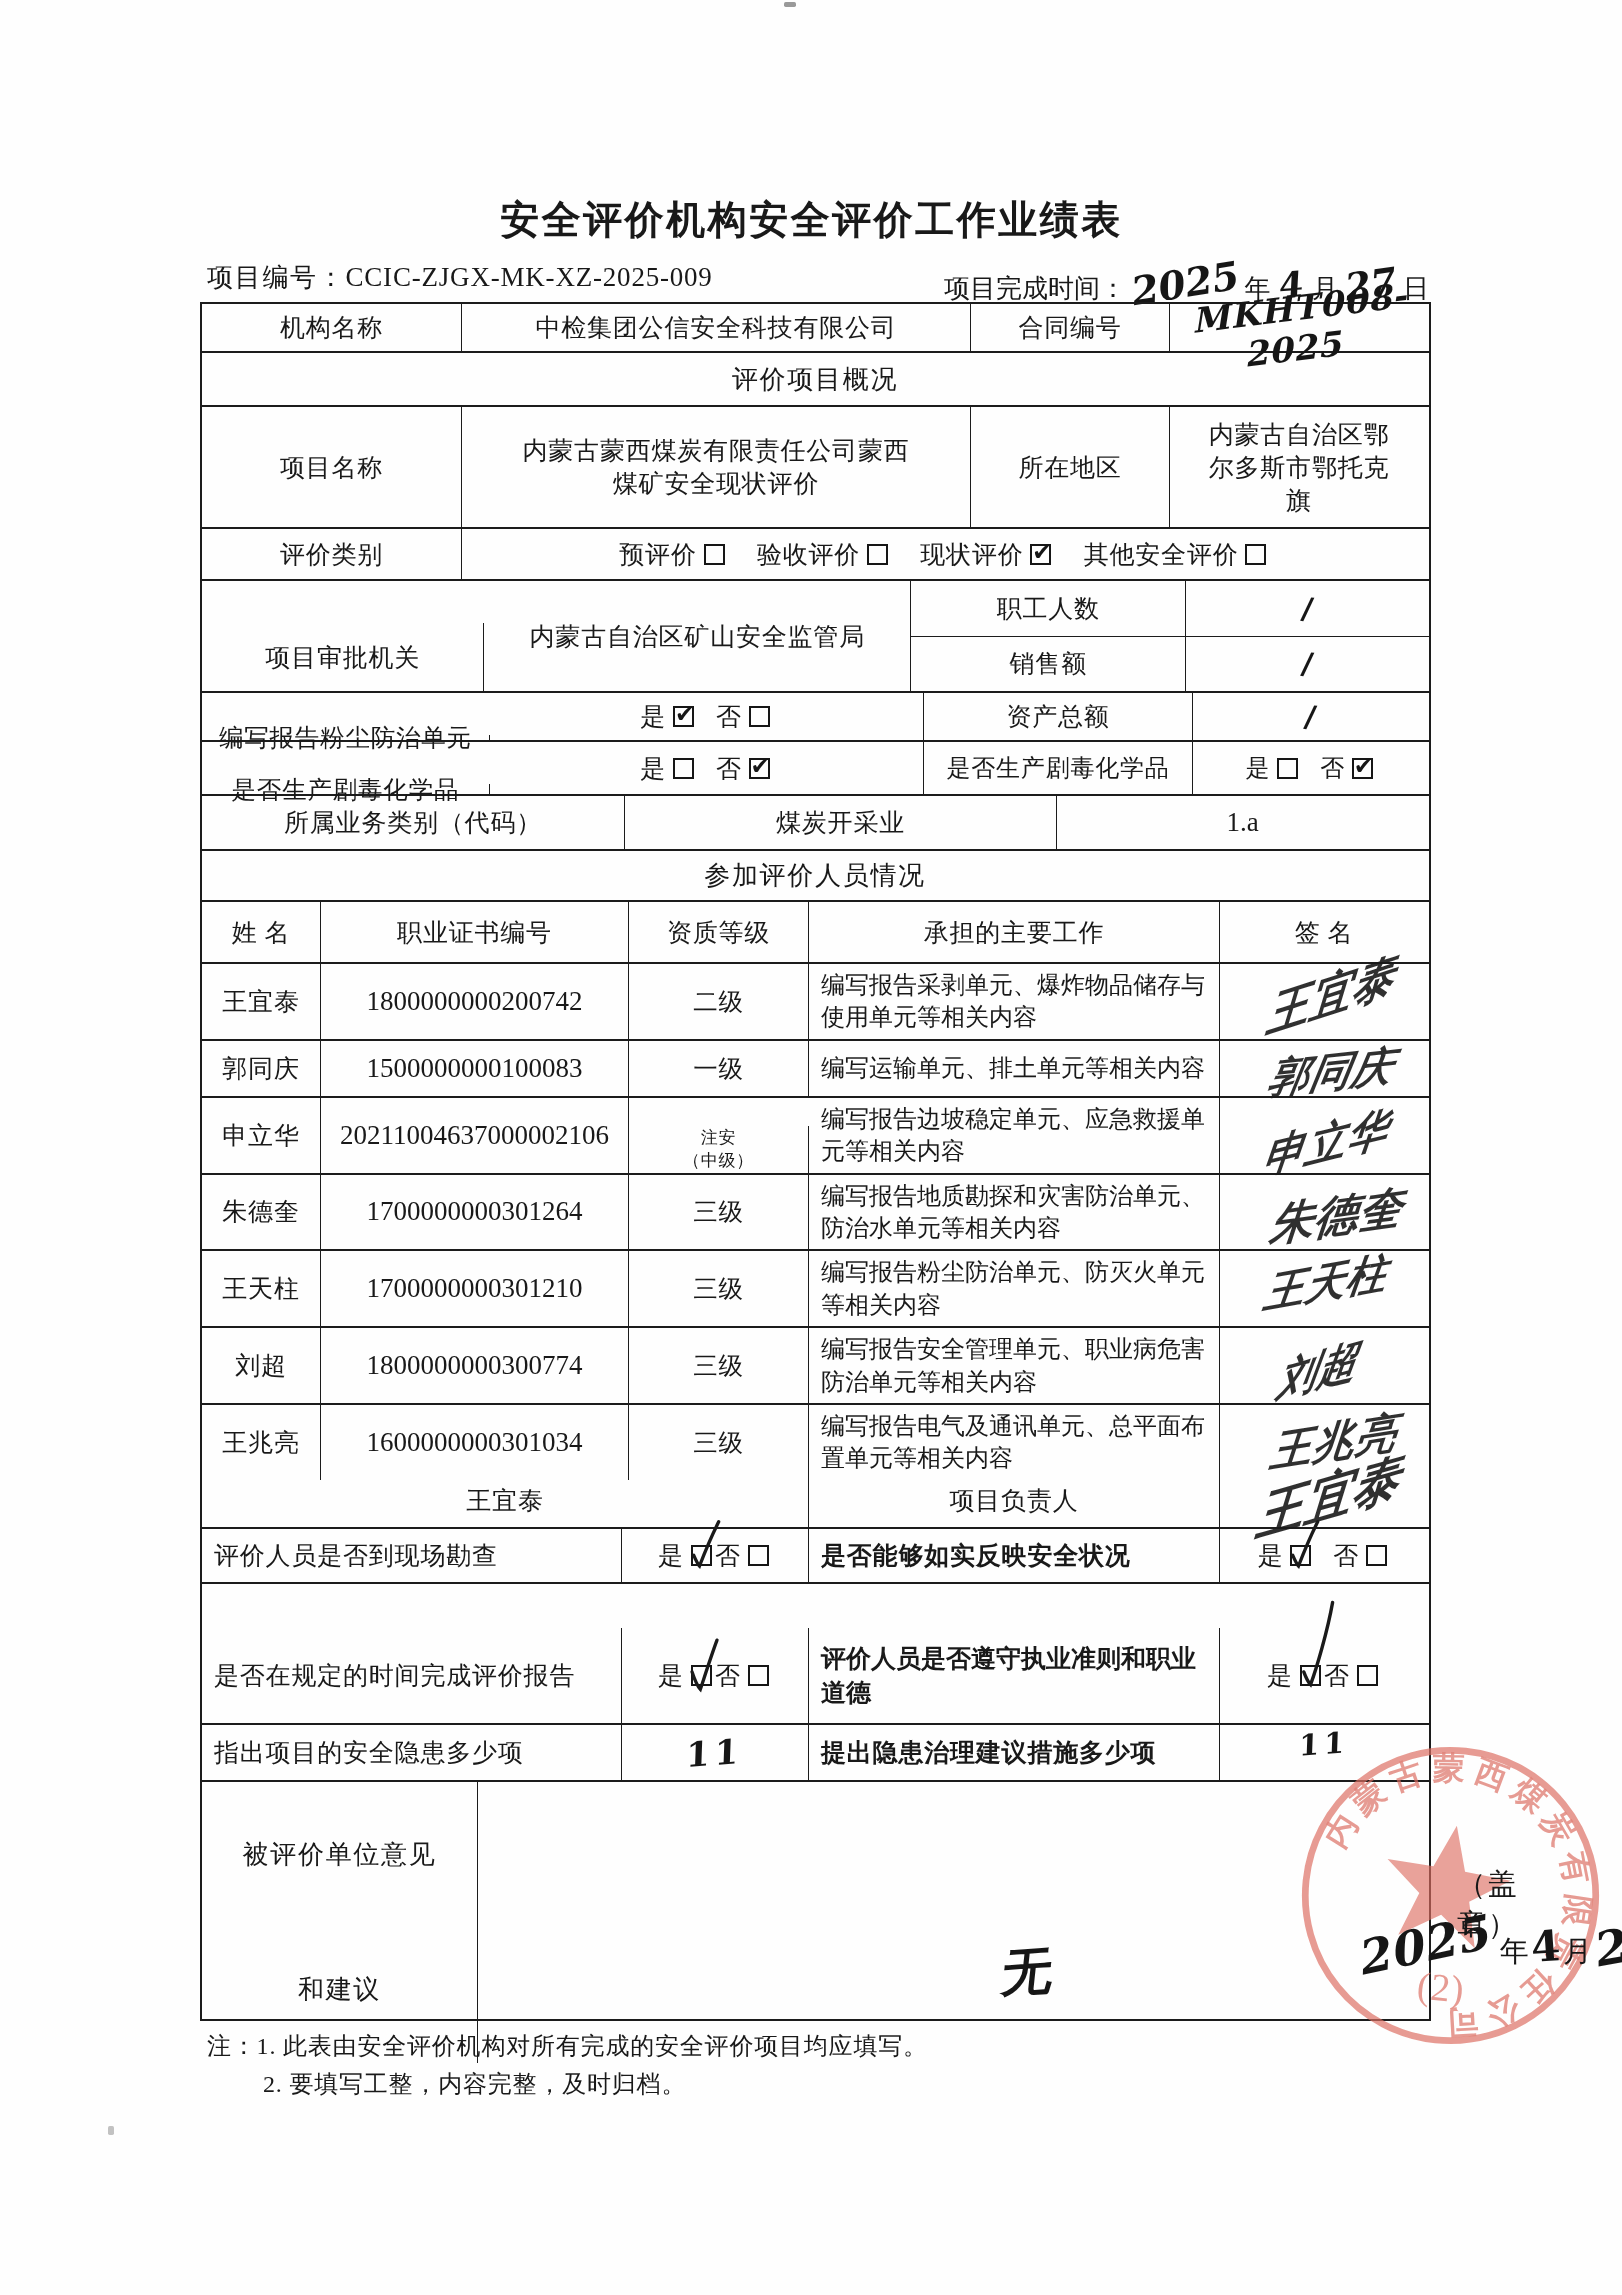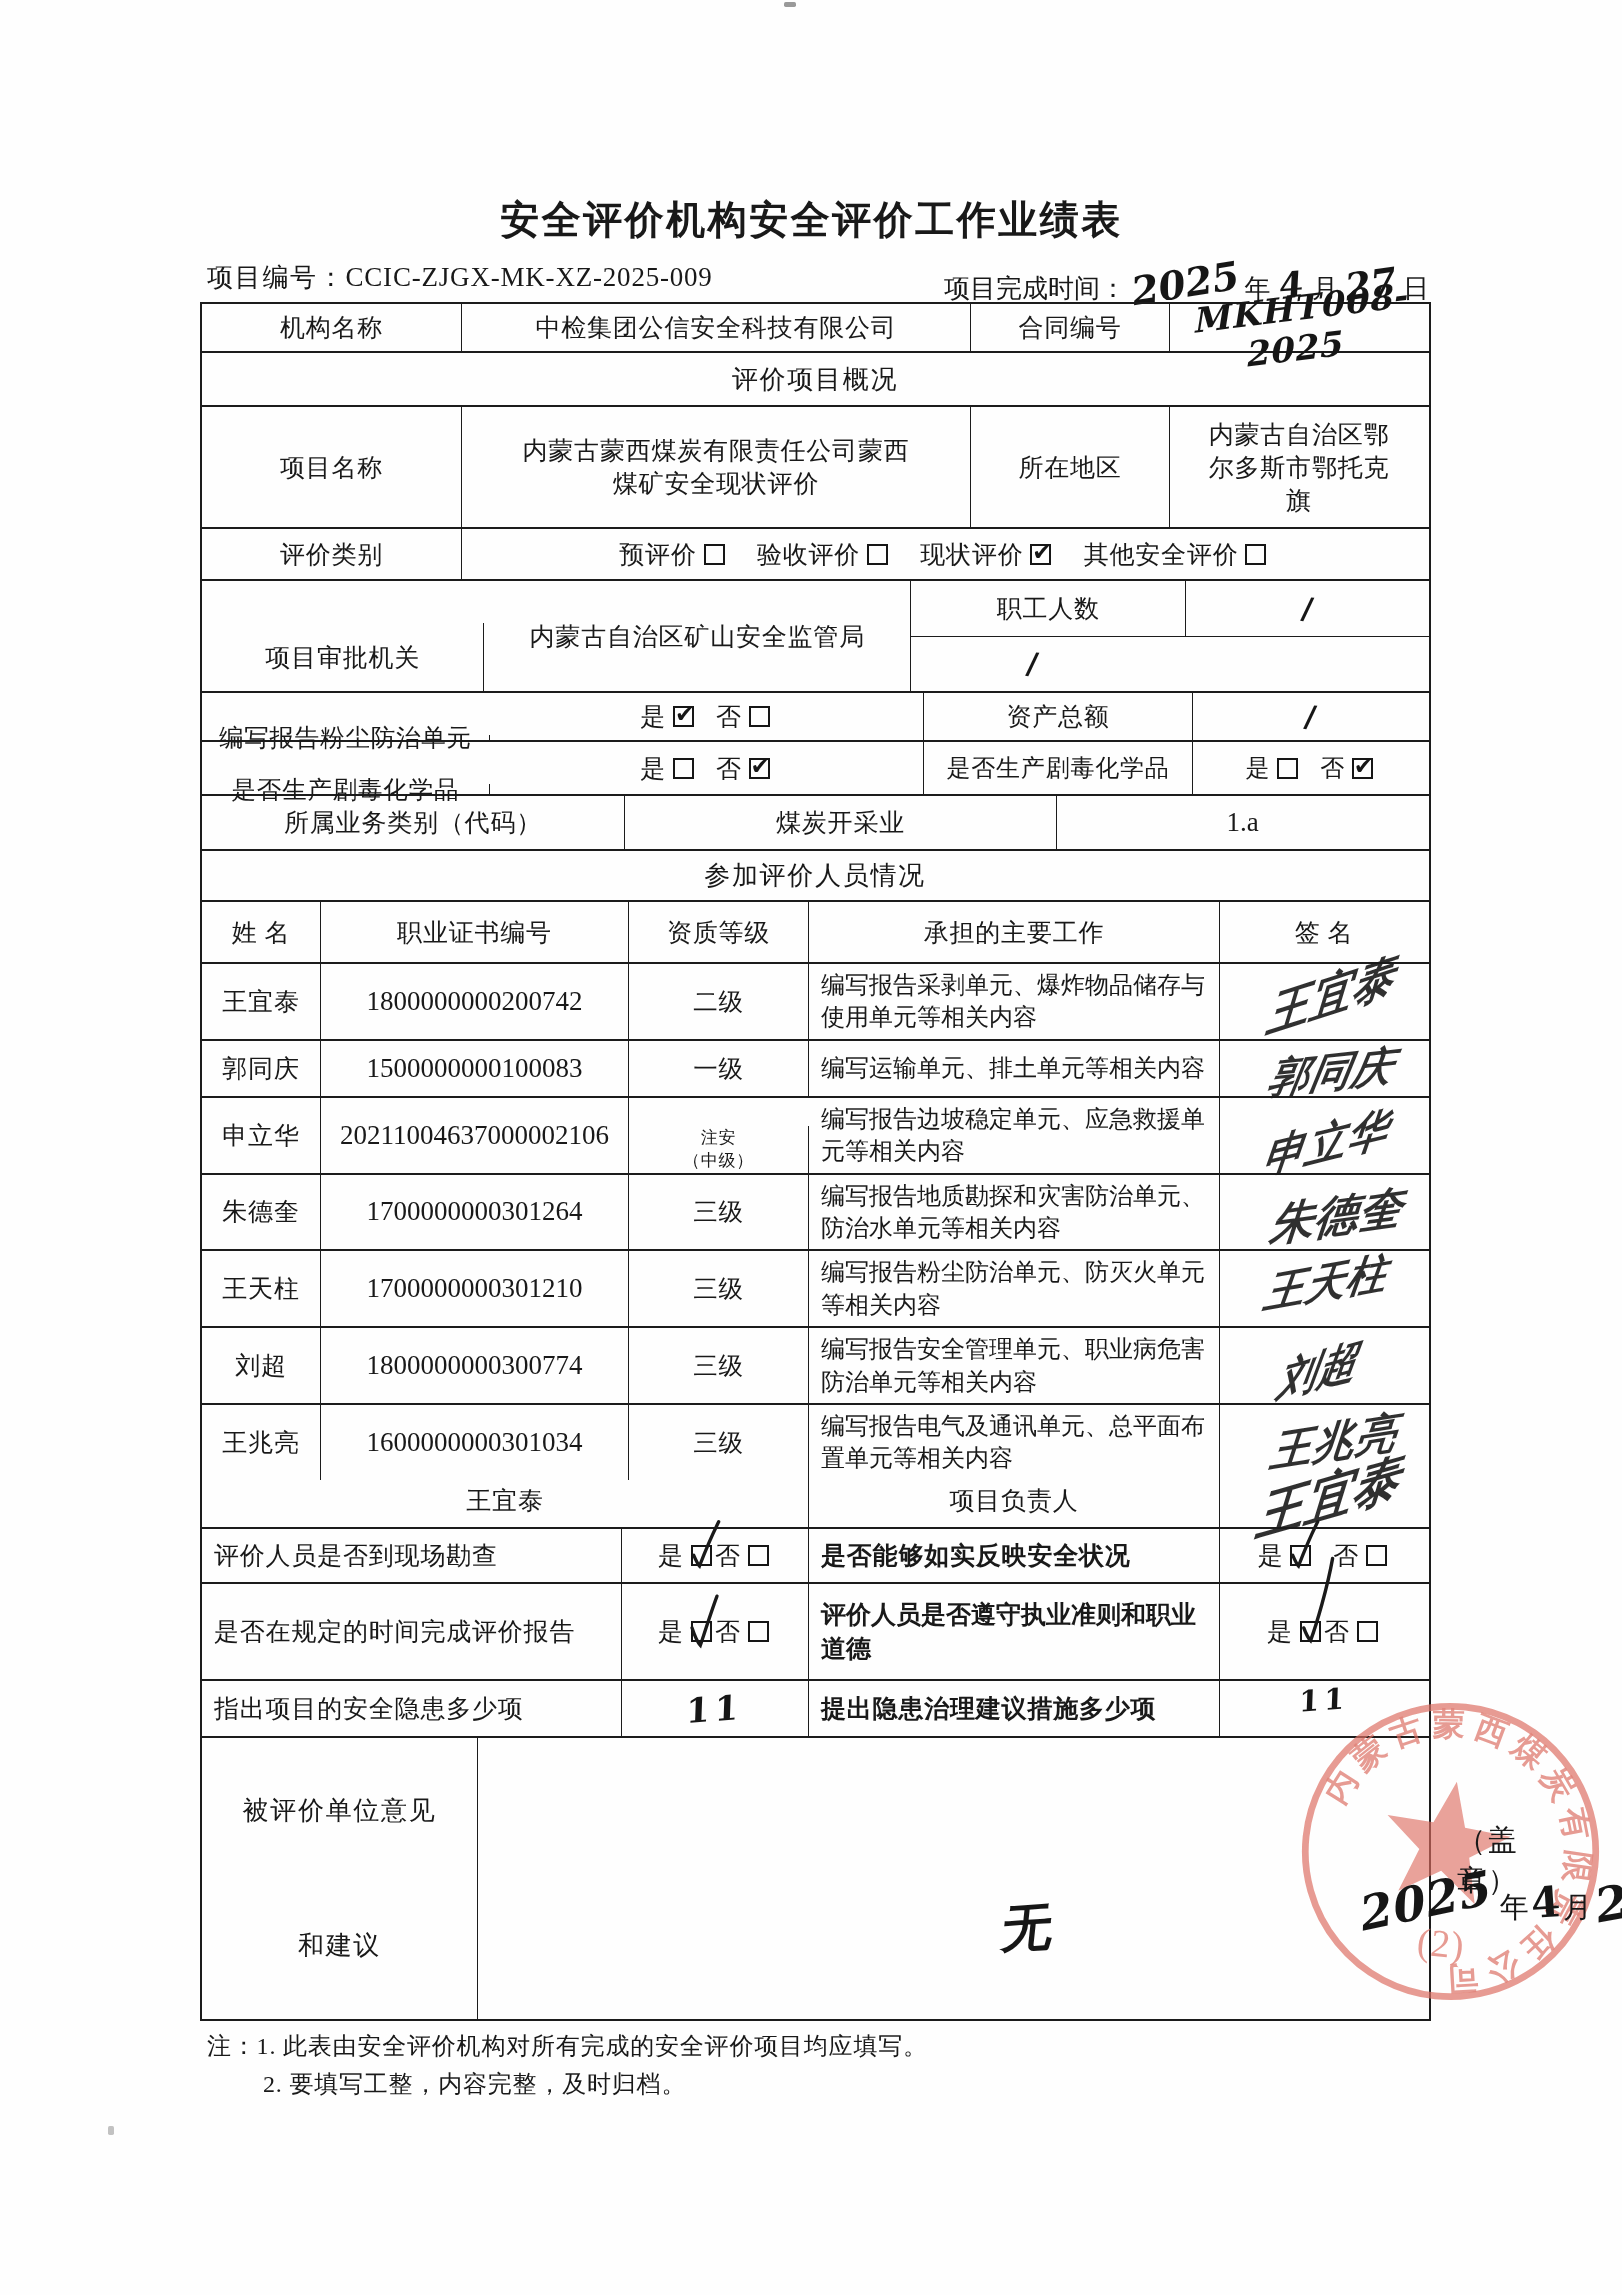--- a/index.html
+++ b/index.html
@@ -34,21 +34,21 @@
   .cC1{width:296px;margin-top:42px;} .cC2{width:447px;} .cC3{width:276px;} .cC4{width:243px;}
   .cD1{width:423px;} .cD2{width:432px;} .cD3{width:371px;}
   .cE1{width:119px;} .cE2{width:308px;} .cE3{width:180px;} .cE4{width:411px;} .cE5{width:208px;}
   .cF1{width:607px;} .cF2{width:411px;} .cF3{width:208px;}
   .cG1{width:420px;} .cG2{width:187px;} .cG3{width:411px;font-weight:bold;} .cG4{width:208px;}
   .cH1{width:276px;} .cH2{width:950px;}
   .full{width:1226px;}
   
   .h58{height:49px;} .h64{height:54px;} .h144{height:122px;} .h62{height:52px;}
   .h132{height:112px;} .h65{height:55px;} .h60{height:51px;} .h73{height:62px;}
-  .h115{height:97px;} .h67{height:57px;} .h333{height:281px;}
+  .h115{height:97px;margin-top:44px;} .h67{height:57px;} .h333{height:281px;}
   .staff-body{height:510px;display:flex;flex-direction:column;}
   .staff-body .trow{flex:1 1 auto;}
   .subcol{display:flex;flex-direction:column;width:518px;}
   .subrow{display:flex;flex:1 1 auto;border-bottom:1.7px solid #1c1c1c;}
   .subrow:last-child{border-bottom:none;}
   .section-head{font-size:26px;letter-spacing:1.7px;}
   .work{font-size:24px;letter-spacing:0;line-height:1.35;}
   
   .cb{display:inline-block;width:21px;height:21px;border:2.5px solid #161616;box-sizing:border-box;
       vertical-align:-2.5px;margin:0 3.4px 0 6.8px;position:relative;}
@@ -151,20 +151,21 @@
       <div class="cell cC1">项目审批机关</div>
       <div class="cell cC2">内蒙古自治区矿山安全监管局</div>
       <div class="subcol last">
         <div class="subrow">
           <div class="cell cC3">职工人数</div>
           <div class="cell cC4 last">
               <span class="hand hw-slash">/</span>
             </div>
         </div>
         <div class="subrow">
+          <div class="cell cC3">销售额</div>
           <div class="cell cC4 last">
               <span class="hand hw-slash">/</span>
             </div>
         </div>
       </div>
     </div>
 
     <div class="trow h58">
       <div class="cell cC1" style="font-size:24.5px;">编写报告粉尘防治单元</div>
       <div class="cell cC2">

